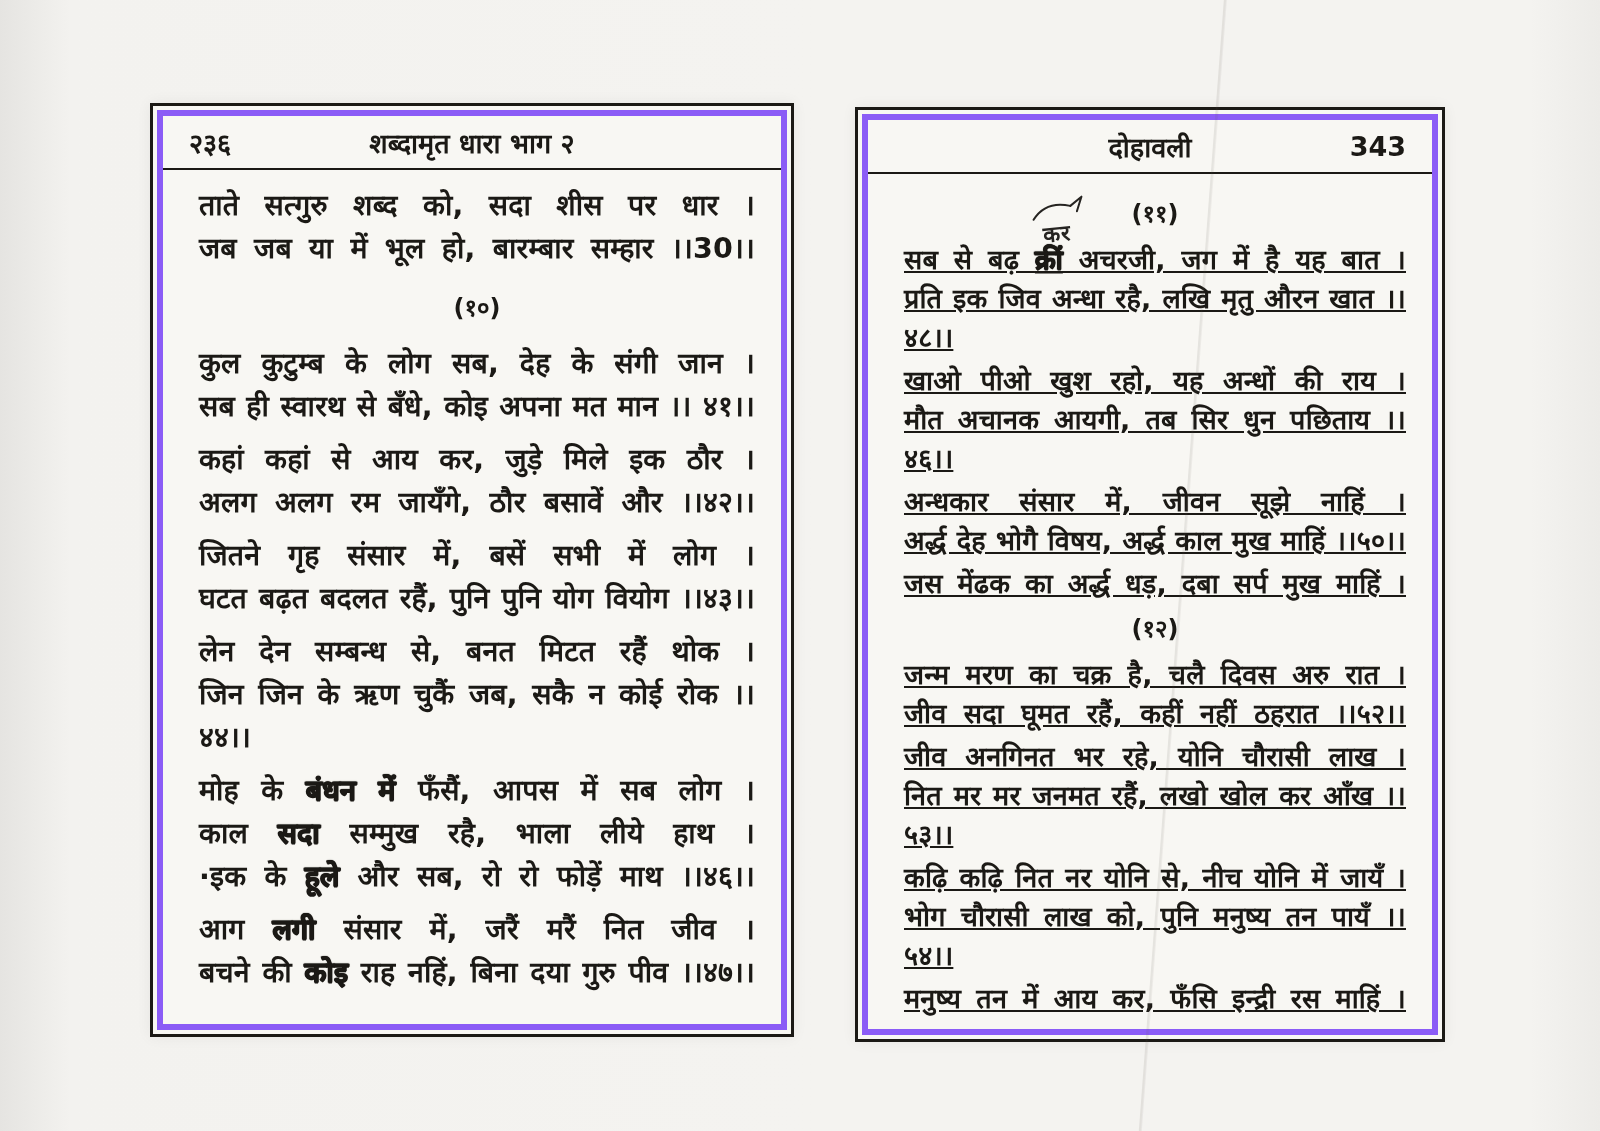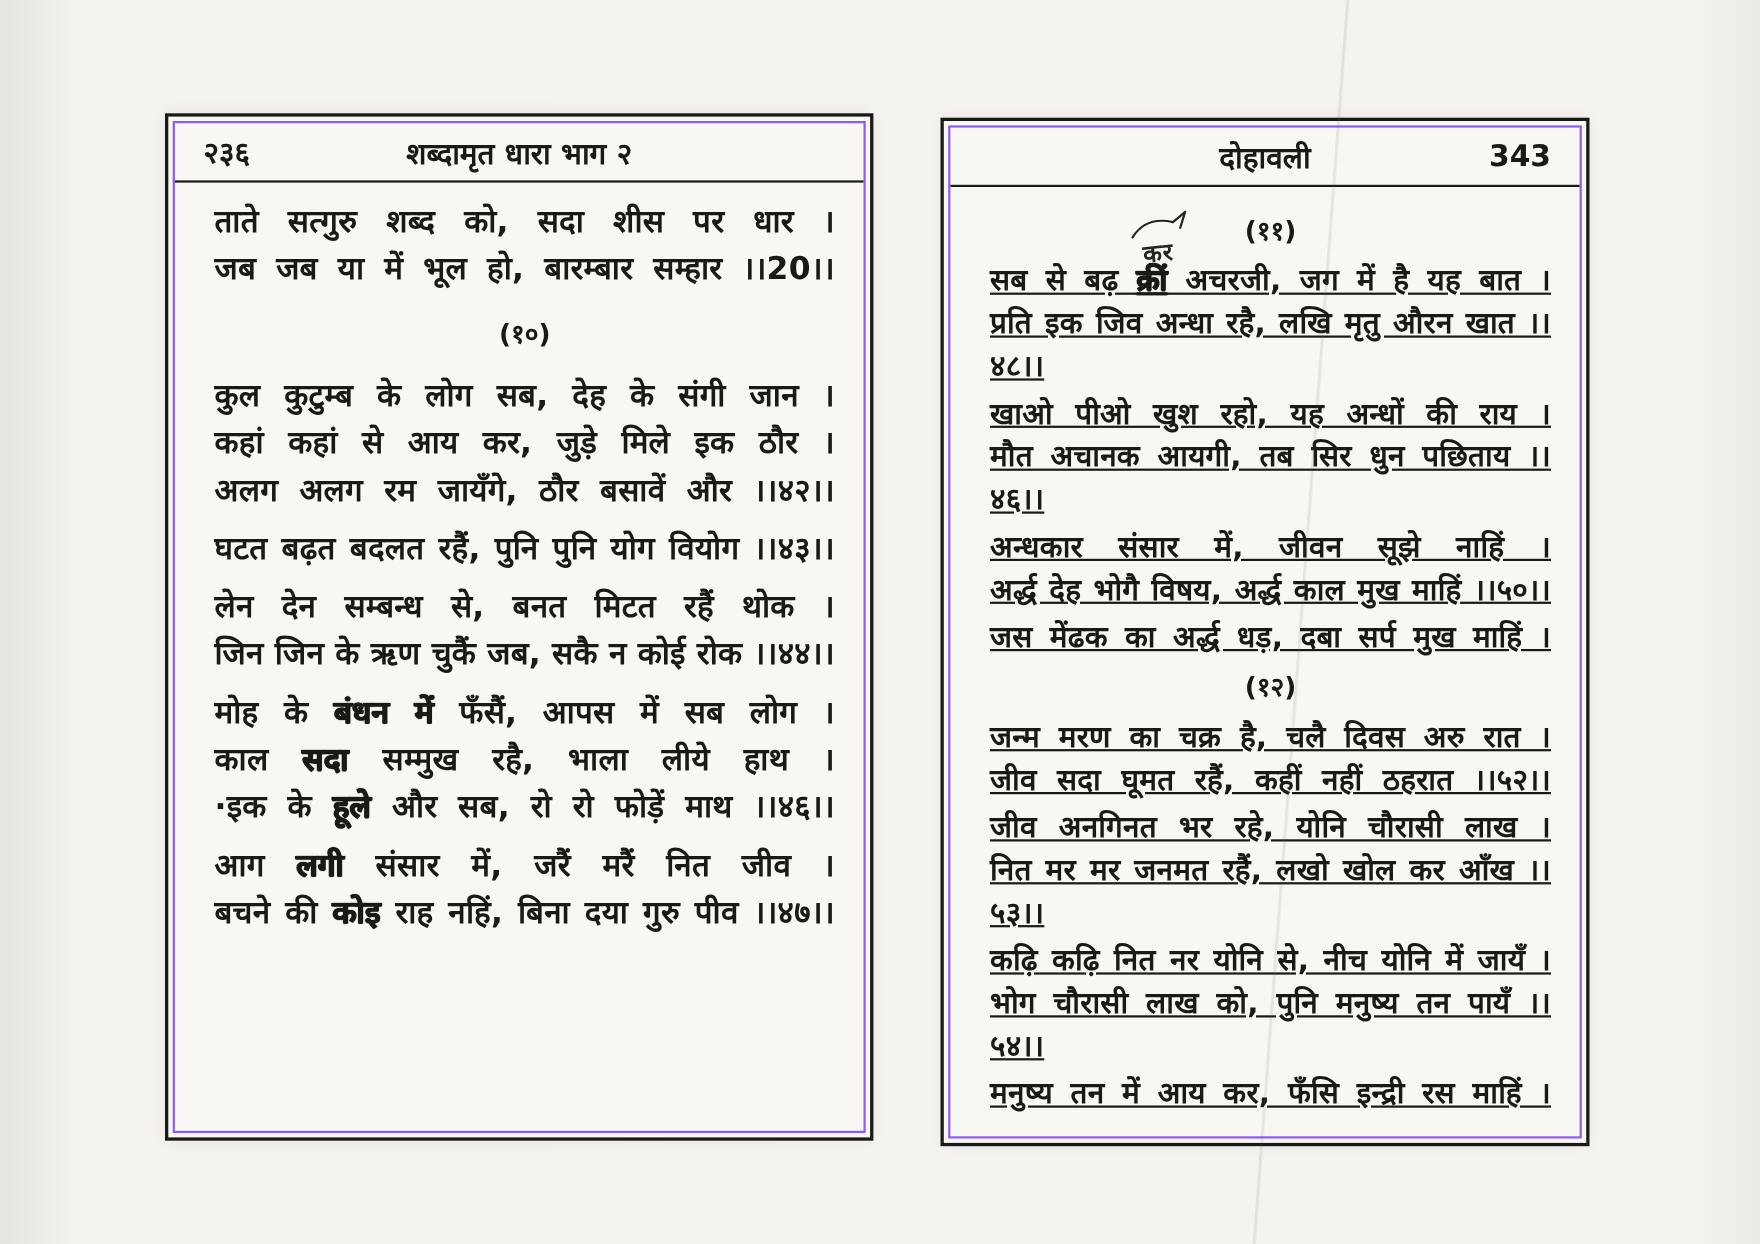--- a/index.html
+++ b/index.html
@@ -7,21 +7,21 @@
     position:relative;width:1600px;height:1131px;overflow:hidden;
     background:linear-gradient(90deg,#e5e4e1 0px,#f3f2ef 70px,#f4f3f0 820px,#f4f3f0 1530px,#ecebe8 1600px);
     font-family:"DejaVu Sans",sans-serif;color:#1b1915;
   }
   .page{
     position:absolute;background:#f8f7f3;border:3px solid #1b1915;box-sizing:border-box;
     box-shadow:0 0 14px rgba(0,0,0,0.06);
   }
   .page-left{left:150px;top:103px;width:644px;height:934px;}
   .page-right{left:855px;top:107px;width:590px;height:935px;}
-  .inner{position:absolute;inset:4px;border:2px solid #8b5cf6;}
+  .inner{position:absolute;inset:4px;border:6px solid #8b5cf6;}
   .pg-header{
     position:relative;height:52px;border-bottom:2px solid #1b1915;
     display:flex;align-items:center;justify-content:center;
     font-size:27px;font-weight:bold;
   }
   .pg-num{position:absolute;left:26px;top:50%;transform:translateY(-50%);font-size:27px;font-weight:bold;}
   .page-right .pg-num{left:auto;right:26px;}
   .pg-body{position:absolute;top:54px;bottom:0;left:0;right:0;padding:14px 26px 0 36px;overflow:hidden;}
   .vl{
     font-size:28.5px;font-weight:bold;line-height:43px;
@@ -58,25 +58,27 @@
 <div class="canvas">
 
   <div class="page page-left">
     <div class="inner">
       <div class="pg-header">
         <span class="pg-num">२३६</span>
         <span class="pg-title">शब्दामृत धारा भाग २</span>
       </div>
       <div class="pg-body" id="left-body">
           <div class="vl"><span>ताते सत्गुरु शब्द को, सदा शीस पर धार ।</span></div>
-          <div class="vl end"><span>जब जब या में भूल हो, बारम्बार सम्हार ।।20।।</span></div>
+          <div class="vl end"><span>जब जब या में भूल हो, बारम्बार सम्हार ।।30।।</span></div>
           <div class="vh">(१०)</div>
           <div class="vl"><span>कुल कुटुम्ब के लोग सब, देह के संगी जान ।</span></div>
+          <div class="vl end"><span>सब ही स्वारथ से बँधे, कोइ अपना मत मान ।। ४१।।</span></div>
           <div class="vl"><span>कहां कहां से आय कर, जुड़े मिले इक ठौर ।</span></div>
           <div class="vl end"><span>अलग अलग रम जायँगे, ठौर बसावें और ।।४२।।</span></div>
+          <div class="vl"><span>जितने गृह संसार में, बसें सभी में लोग ।</span></div>
           <div class="vl end"><span>घटत बढ़त बदलत रहैं, पुनि पुनि योग वियोग ।।४३।।</span></div>
           <div class="vl"><span>लेन देन सम्बन्ध से, बनत मिटत रहैं थोक ।</span></div>
           <div class="vl end"><span>जिन जिन के ऋण चुकैं जब, सकै न कोई रोक ।।४४।।</span></div>
           <div class="vl"><span>मोह के </span><span class="smudge">बंधन में</span><span> फँसैं, आपस में सब लोग ।</span></div>
           <div class="vl"><span>काल </span><span class="smudge">सदा</span><span> सम्मुख रहै, भाला लीये हाथ ।</span></div>
           <div class="vl end"><span>·इक के </span><span class="smudge">हूले</span><span> और सब, रो रो फोड़ें माथ ।।४६।।</span></div>
           <div class="vl"><span>आग </span><span class="smudge">लगी</span><span> संसार में, जरैं मरैं नित जीव ।</span></div>
           <div class="vl end"><span>बचने की </span><span class="smudge">कोइ</span><span> राह नहिं, बिना दया गुरु पीव ।।४७।।</span></div>
         </div>
     </div>

